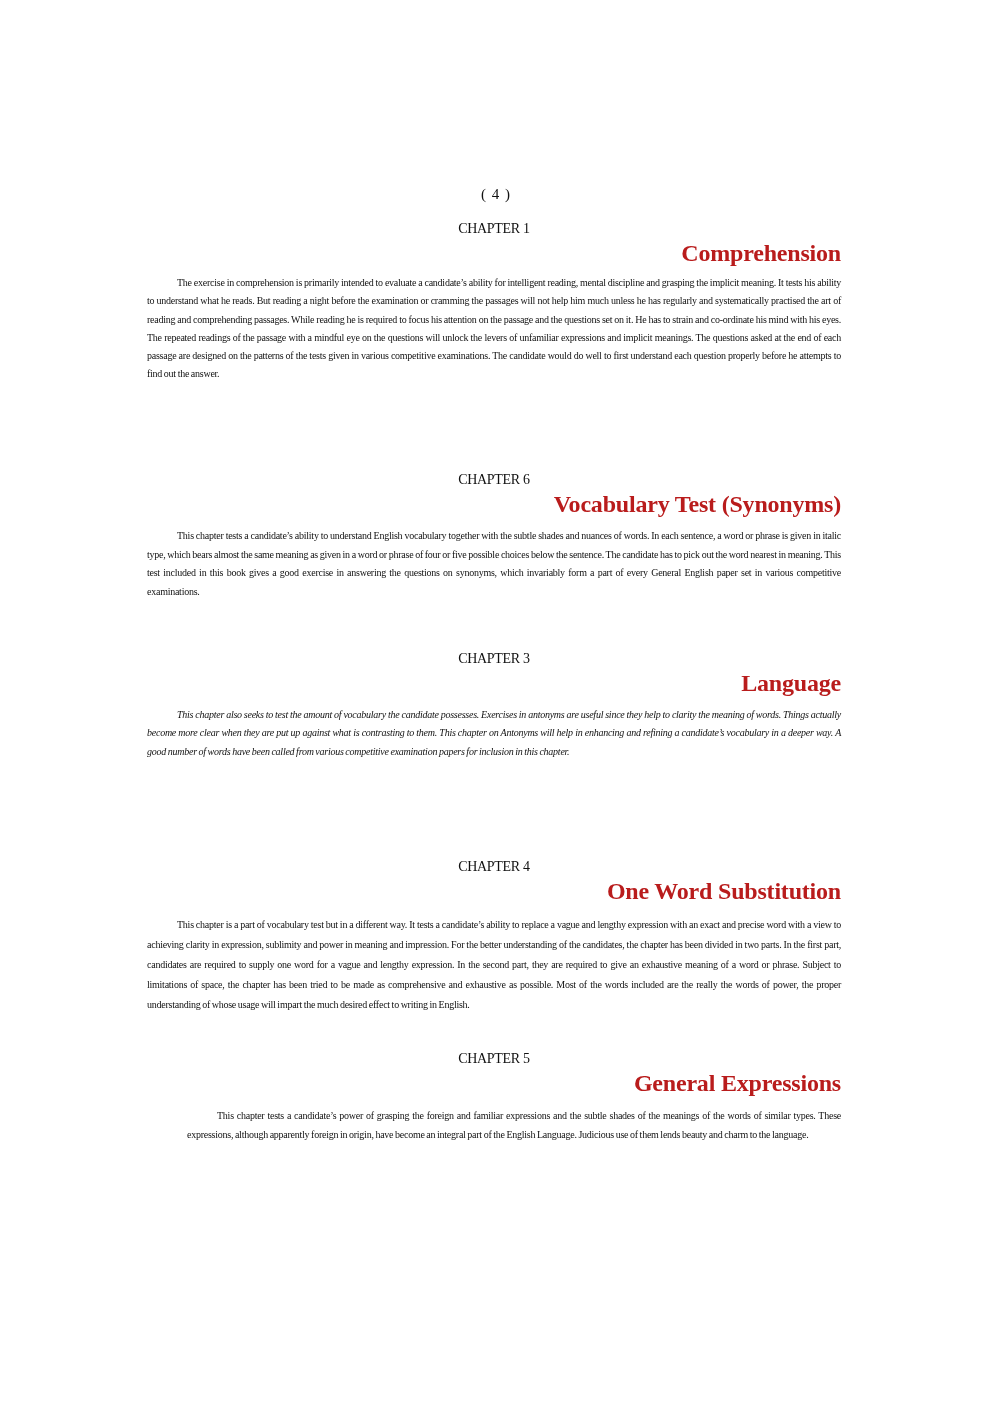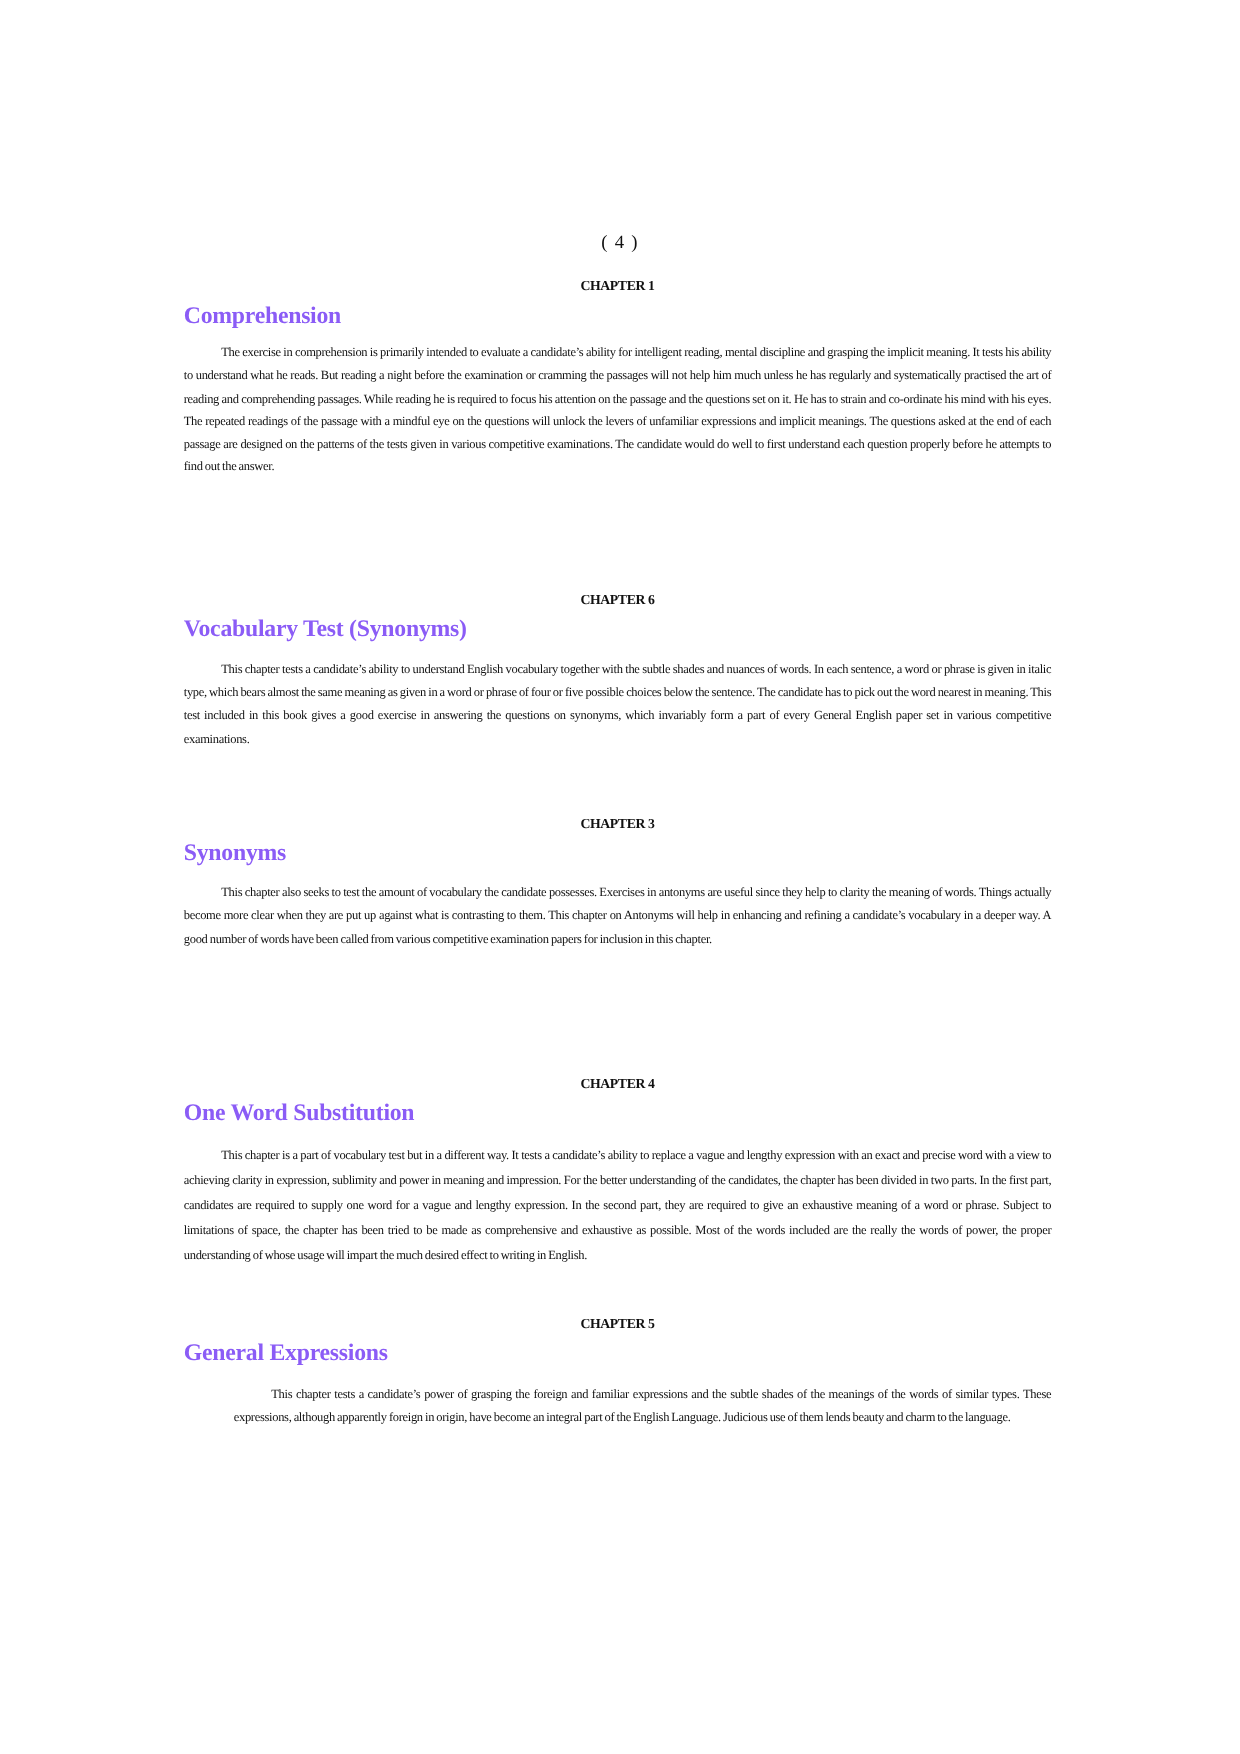--- a/index.html
+++ b/index.html
@@ -1,29 +1,29 @@
 <!DOCTYPE html>
 <html><head>
 <meta charset="utf-8">
 <style>
   html, body { margin: 0; padding: 0; background: #ffffff; }
   body { width: 992px; height: 1403px; position: relative; overflow: hidden;
          font-family: "Liberation Serif", serif; color: #111; }
   .page-num { position: absolute; top: 186px; left: 0; width: 992px; text-align: center;
               font-size: 15px; letter-spacing: 1px; }
   .section { position: absolute; left: 147px; width: 694px; }
-  .ch-label { text-align: center; font-weight: bold; font-size: 11px; height: 22px; line-height: 22px;
+  .ch-label { text-align: center; font-weight: normal; font-size: 14px; height: 22px; line-height: 22px;
               letter-spacing: -0.3px; }
-  .ch-title { text-align: left; font-weight: bold; font-size: 19px; color: #8b5cf6;
+  .ch-title { text-align: right; font-weight: bold; font-size: 24px; color: #b91c1c;
               height: 26px; line-height: 26px; letter-spacing: -0.2px; }
   .para { font-size: 10px; text-align: justify; text-indent: 30px; margin: 0;
           letter-spacing: -0.25px; word-spacing: -0.5px; }
   #s1 { top: 218px; } #s1 .para { margin-top: 8px; line-height: 18.3px; }
   #s2 { top: 469px; } #s2 .para { margin-top: 10px; line-height: 18.6px; }
-  #s3 { top: 648px; } #s3 .para { margin-top: 10px; line-height: 18.4px; }
+  #s3 { top: 648px; } #s3 .para { margin-top: 10px; line-height: 18.4px; font-style: italic; }
   #s4 { top: 856px; } #s4 .para { margin-top: 11px; line-height: 20px; }
   #s5 { top: 1048px; } #s5 .para { margin-top: 11px; line-height: 18.6px; margin-left: 40px; }
 </style>
 </head>
 <body>
 
 <div class="page-num">( 4 )</div>
 
 <section class="section" id="s1">
   <div class="ch-label">CHAPTER 1</div>
@@ -32,21 +32,21 @@
 </section>
 
 <section class="section" id="s2">
   <div class="ch-label">CHAPTER 6</div>
   <div class="ch-title">Vocabulary Test (Synonyms)</div>
   <p class="para">This chapter tests a candidate’s ability to understand English vocabulary together with the subtle shades and nuances of words. In each sentence, a word or phrase is given in italic type, which bears almost the same meaning as given in a word or phrase of four or five possible choices below the sentence. The candidate has to pick out the word nearest in meaning. This test included in this book gives a good exercise in answering the questions on synonyms, which invariably form a part of every General English paper set in various competitive examinations.</p>
 </section>
 
 <section class="section" id="s3">
   <div class="ch-label">CHAPTER 3</div>
-  <div class="ch-title">Synonyms</div>
+  <div class="ch-title">Language</div>
   <p class="para">This chapter also seeks to test the amount of vocabulary the candidate possesses. Exercises in antonyms are useful since they help to clarity the meaning of words. Things actually become more clear when they are put up against what is contrasting to them. This chapter on Antonyms will help in enhancing and refining a candidate’s vocabulary in a deeper way. A good number of words have been called from various competitive examination papers for inclusion in this  chapter.</p>
 </section>
 
 <section class="section" id="s4">
   <div class="ch-label">CHAPTER 4</div>
   <div class="ch-title">One Word Substitution</div>
   <p class="para">This chapter is a part of vocabulary test but in a different way. It tests a candidate’s ability to replace a vague and lengthy expression with an exact and precise word with a view to achieving clarity in expression, sublimity and power in meaning and impression. For the better understanding of the candidates, the chapter has been divided in two parts. In the first part, candidates are required to supply one word for a vague and lengthy expression. In the second part, they are required to give an exhaustive meaning of a word or phrase. Subject to limitations of space, the chapter has been tried to be made as comprehensive and exhaustive as possible. Most of the words included are the really the words of power, the proper understanding of whose usage will impart the much desired effect to writing in English.</p>
 </section>
 
 <section class="section" id="s5">

